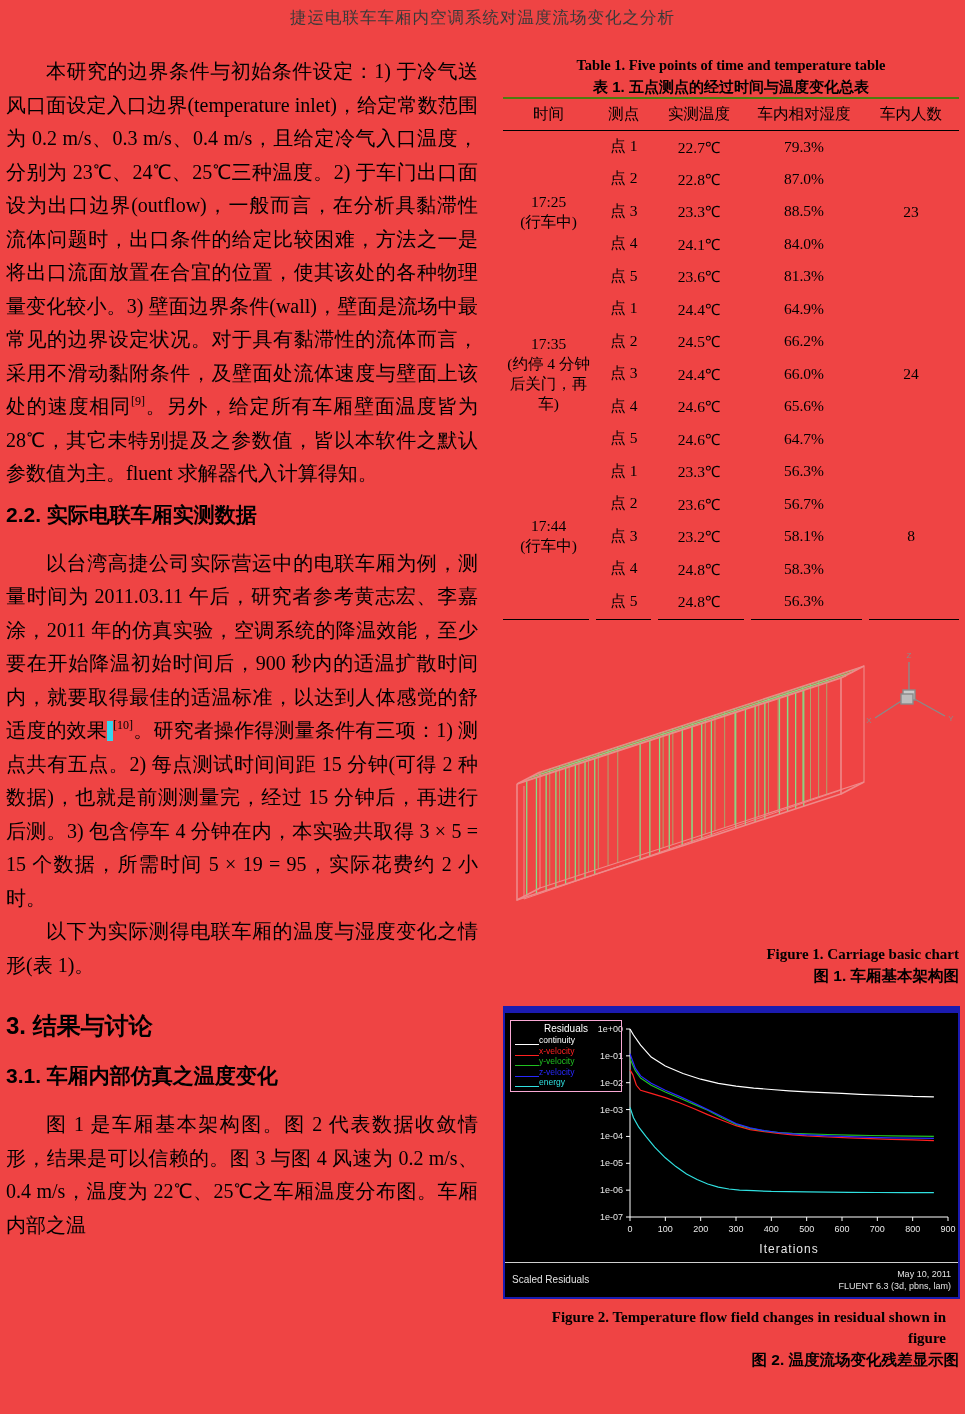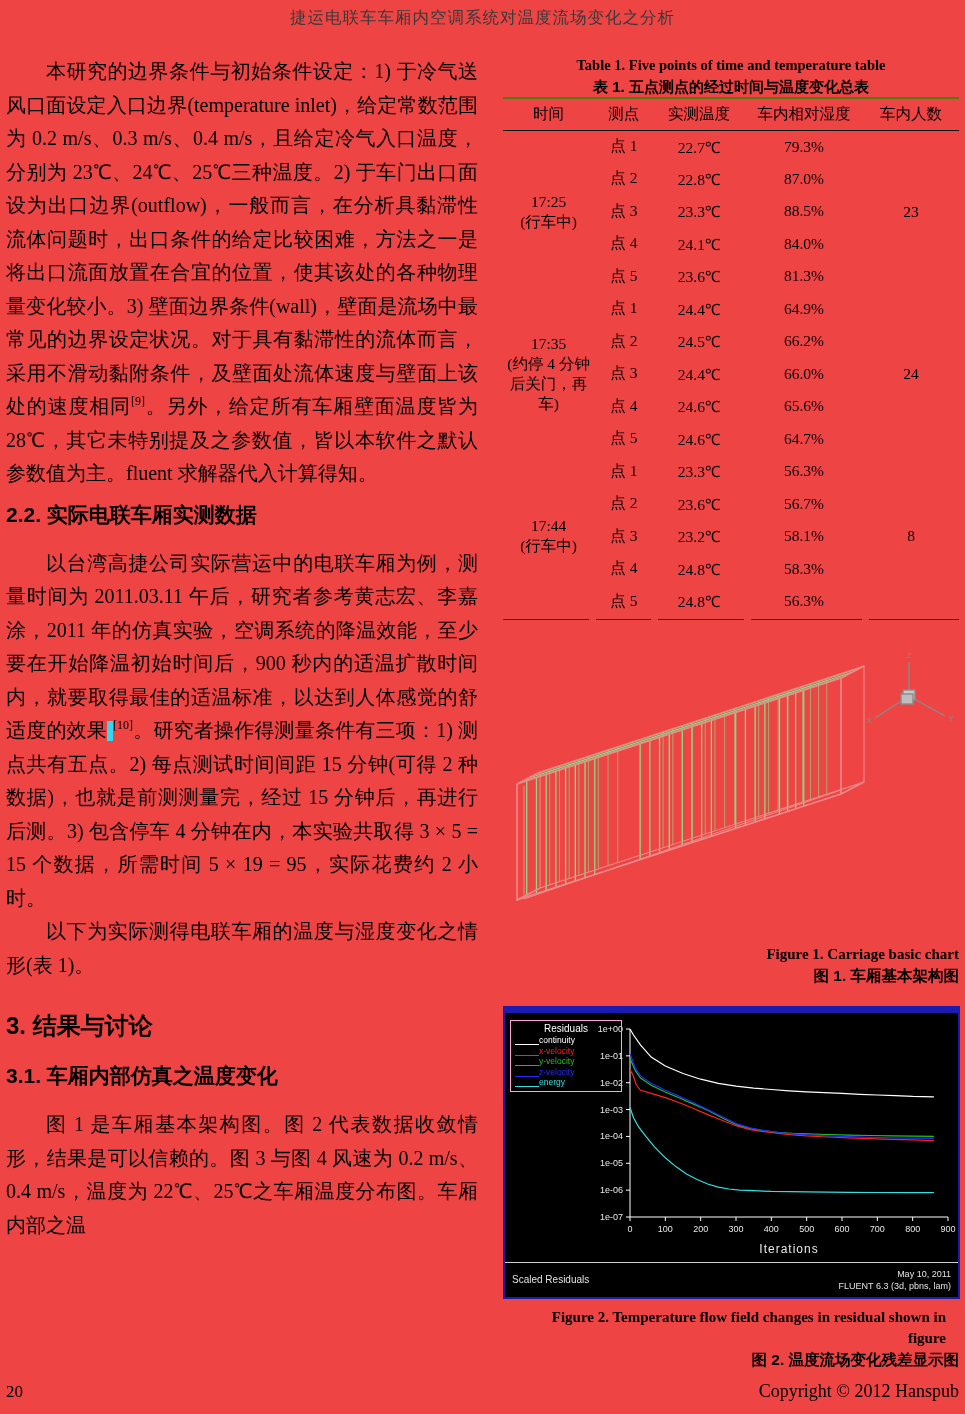--- a/index.html
+++ b/index.html
@@ -399,17 +399,13 @@
         </div>
       </div>
       <div class="fig-caption">
         <div class="en" style="width:430px;margin:0 auto;">Figure 2. Temperature flow field changes in residual shown in figure</div>
         <div class="zh">图 2.  温度流场变化残差显示图</div>
       </div>
 
     </div>
   </div>
 
-  <div class="page-footer">
-    <span class="pageno">20</span>
-    <span class="copy">Copyright © 2012 Hanspub</span>
-  </div>
 </div>
 
 </body></html>

